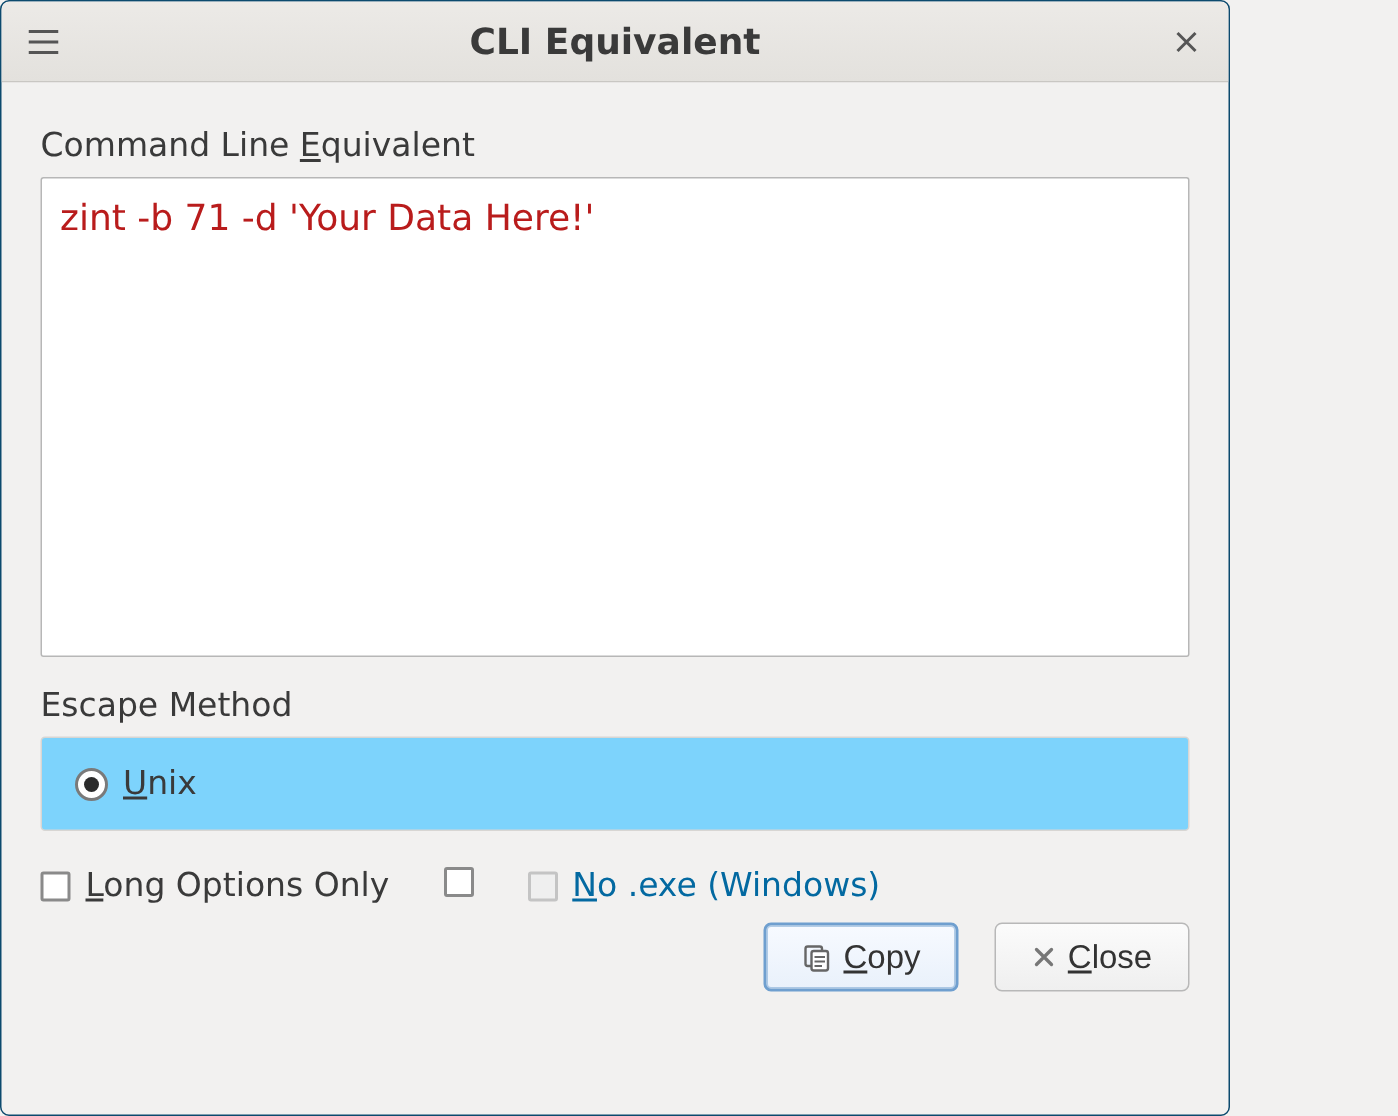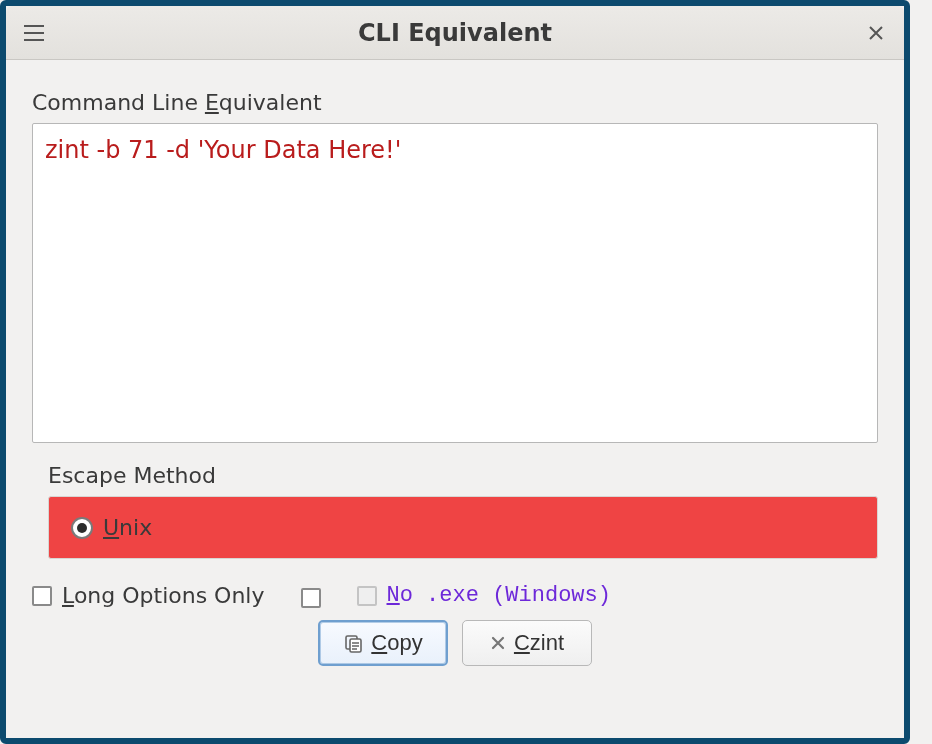--- a/index.html
+++ b/index.html
@@ -6,23 +6,23 @@
   html, body {
     margin: 0; padding: 0;
     width: 932px; height: 744px;
     font-family: "DejaVu Sans", "Liberation Sans", Arial, sans-serif;
     font-size: 20px;
     color: #2e2e2e;
     background: #f2f1f0;
     overflow: hidden;
   }
   .window {
-    width: 910px; height: 744px;
+    width: 820px; height: 744px;
     display: flex; flex-direction: column;
-    border: 6px solid #0c4a6e;
+    border: 1px solid #0c4a6e;
     border-radius: 6px;
     background: #f2f1f0;
   }
   .titlebar {
     height: 54px;
     background: linear-gradient(#eceae7, #e3e1dd);
     border-bottom: 1px solid #c9c7c3;
     display: flex; align-items: center;
     padding: 0 12px;
     border-top-left-radius: 6px;
@@ -59,24 +59,24 @@
     background: #ffffff;
     border: 1px solid #b7b7b7;
     border-radius: 2px;
     padding: 10px 12px;
     font-size: 24px;
     font-family: inherit;
     resize: none;
     color: #b91c1c;
     line-height: 1.35;
   }
-  .escape-section { margin-top: 20px; margin-left: 16px; }
+  .escape-section { margin-top: 20px; }
   .radio-panel {
     margin-top: 8px;
-    background: #ef4444;
+    background: #7dd3fc;
     border: 1px solid #d8d6d3;
     border-radius: 3px;
     padding: 18px 22px;
     display: flex;
     gap: 300px;
   }
   .radio-item, .check-item {
     display: flex; align-items: center; gap: 10px;
     font-size: 22px; color: #3a3a3a;
     cursor: pointer;
@@ -87,34 +87,34 @@
     display: inline-flex; align-items: center; justify-content: center;
     background: #fff;
   }
   .radio.checked::after {
     content: ""; width: 10px; height: 10px; border-radius: 50%;
     background: #2b2b2b;
   }
   .checks-row {
     margin-top: 24px;
     display: flex; gap: 36px;
-    align-items: flex-end;
+    align-items: flex-start;
   }
   .checkbox {
     width: 20px; height: 20px;
     border: 2px solid #8a8a8a;
     background: #fff;
     border-radius: 2px;
     display: inline-block;
   }
-  .check-item.disabled { color: #6d28d9; cursor: default; font-family: Liberation Mono, monospace; }
+  .check-item.disabled { color: #0369a1; cursor: default; }
   .check-item.disabled .checkbox { border-color: #c4c4c4; background: #efefef; }
   .buttons-row {
     margin-top: 12px;
-    display: flex; justify-content: center; gap: 14px;
+    display: flex; justify-content: flex-end; gap: 24px;
   }
   .btn {
     min-width: 130px; height: 46px;
     padding: 0 18px;
     background: linear-gradient(#fbfbfb, #efefef);
     border: 1px solid #b8b8b8;
     border-radius: 5px;
     font-size: 22px;
     color: #333;
     display: inline-flex; align-items: center; justify-content: center; gap: 8px;
@@ -192,18 +192,18 @@
             </svg>
         </span>
         <span><span class="underline-key">C</span><span>opy</span></span>
       </button>
       <button class="btn">
         <span class="icon">
           <svg width="16" height="16" viewBox="0 0 16 16">
               <path d="M3 3l10 10M13 3L3 13" stroke="#777" stroke-width="2.2" stroke-linecap="round"></path>
             </svg>
         </span>
-        <span><span class="underline-key">C</span><span>zint</span></span>
+        <span><span class="underline-key">C</span><span>lose</span></span>
       </button>
     </div>
 
   </div>
 </div>
 
 </body></html>

